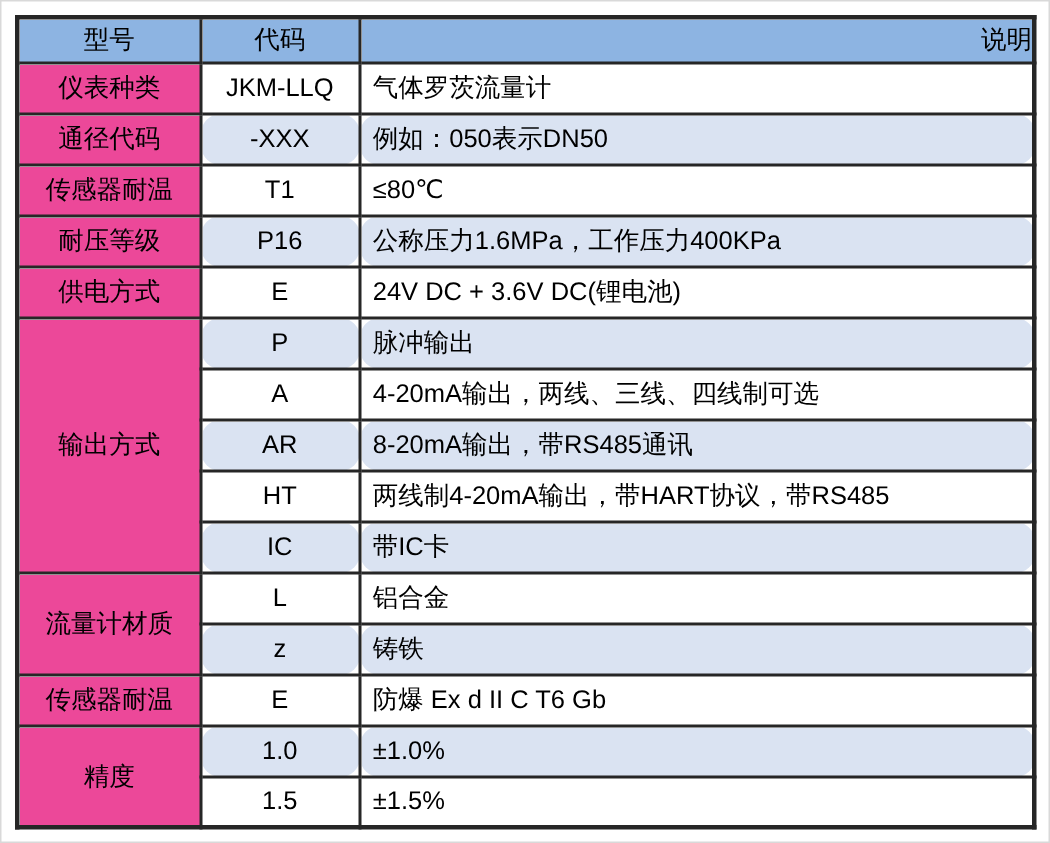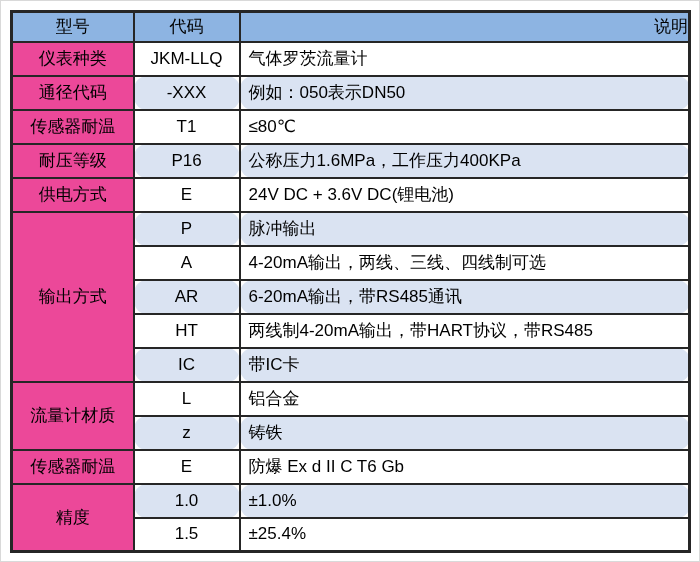--- a/index.html
+++ b/index.html
@@ -93,21 +93,21 @@
       <td class="model" rowspan="5">输出方式</td>
       <td class="code alt">P</td>
       <td class="desc alt">脉冲输出</td>
     </tr>
     <tr>
       <td class="code plain">A</td>
       <td class="desc plain">4-20mA输出，两线、三线、四线制可选</td>
     </tr>
     <tr>
       <td class="code alt">AR</td>
-      <td class="desc alt">6-20mA输出，带RS485通讯</td>
+      <td class="desc alt">8-20mA输出，带RS485通讯</td>
     </tr>
     <tr>
       <td class="code plain">HT</td>
       <td class="desc plain">两线制4-20mA输出，带HART协议，带RS485</td>
     </tr>
     <tr>
       <td class="code alt">IC</td>
       <td class="desc alt">带IC卡</td>
     </tr>
     <tr>
@@ -124,16 +124,16 @@
       <td class="code plain">E</td>
       <td class="desc plain">防爆 Ex d II C T6 Gb</td>
     </tr>
     <tr>
       <td class="model" rowspan="2">精度</td>
       <td class="code alt">1.0</td>
       <td class="desc alt">±1.0%</td>
     </tr>
     <tr>
       <td class="code plain">1.5</td>
-      <td class="desc plain">±25.4%</td>
+      <td class="desc plain">±1.5%</td>
     </tr>
   </tbody>
 </table>
 
 </body></html>

